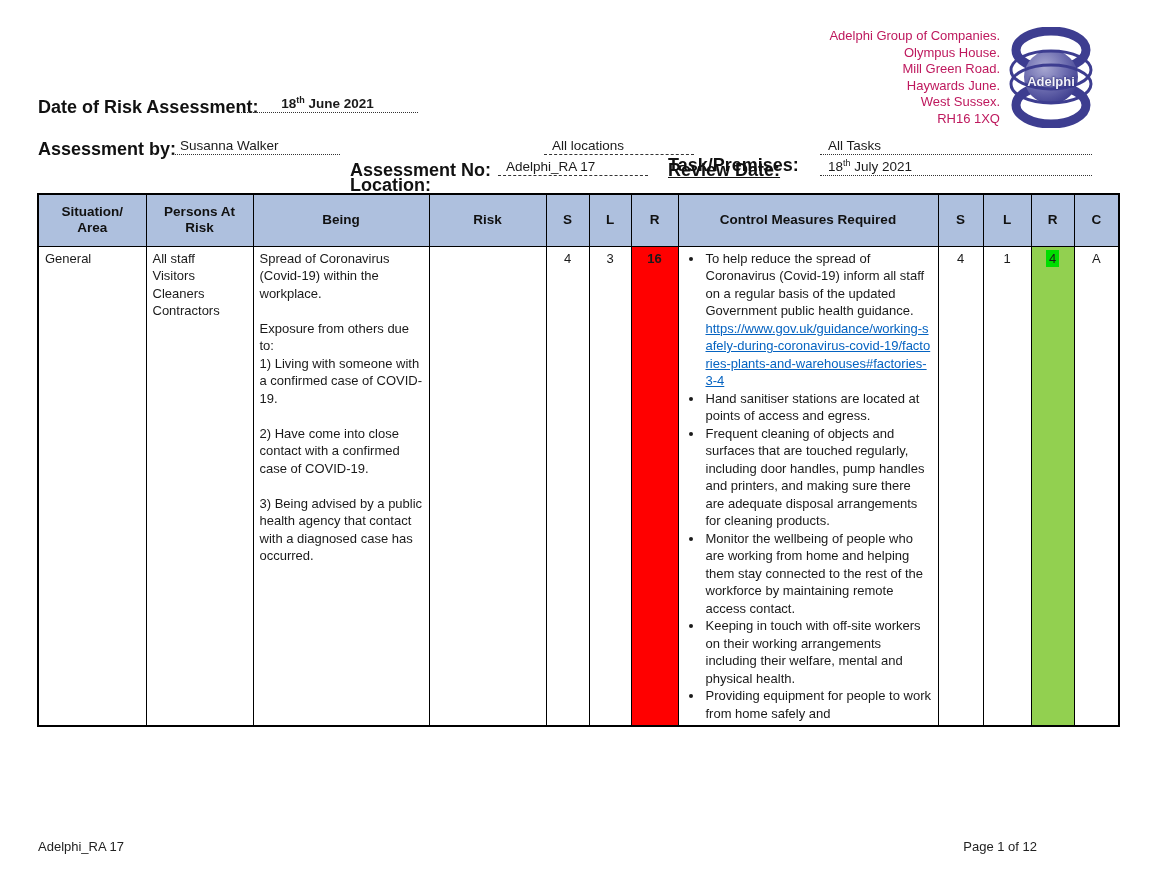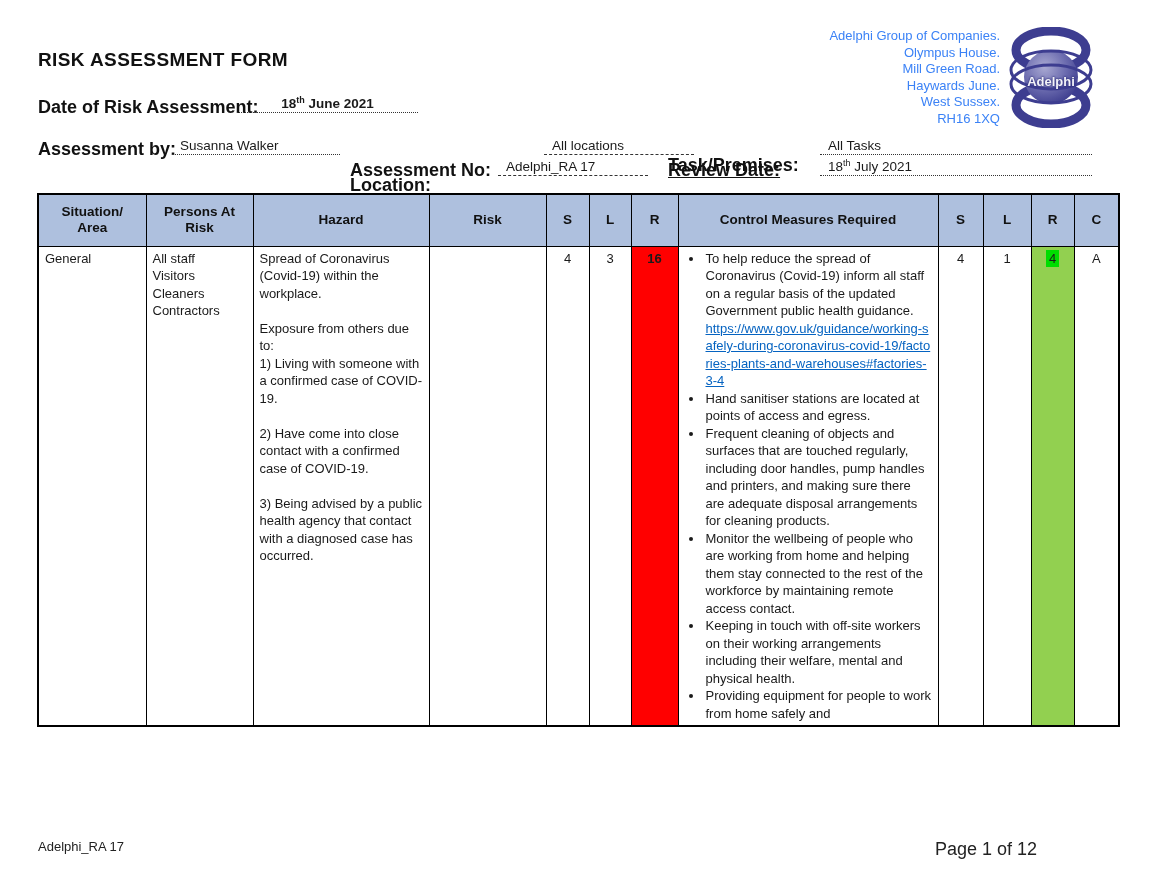--- a/index.html
+++ b/index.html
@@ -11,21 +11,21 @@
     --link-color:#0563c1;
     --border-color:#000000;
   }
   *{margin:0;padding:0;box-sizing:border-box;}
   html,body{background:#ffffff;}
   body{font-family:"Liberation Sans","DejaVu Sans",sans-serif;color:#1a1a1a;}
   .page{position:relative;width:1155px;height:894px;background:#fff;overflow:hidden;}
 
   
   .page-title{position:absolute;left:38px;top:49px;font-size:19px;font-weight:bold;letter-spacing:.4px;color:#111;}
-  .address{position:absolute;top:28px;right:155px;text-align:right;font-size:13px;line-height:16.5px;color:#3b82f6;}
+  .address{position:absolute;top:28px;right:155px;text-align:right;font-size:13px;line-height:16.5px;color:#be185d;}
   .logo{position:absolute;left:1008px;top:27px;width:86px;height:101px;}
   .logo svg{width:100%;height:100%;}
   .logo .logo-label{position:absolute;left:0;top:47px;width:100%;text-align:center;font-size:13px;font-weight:bold;color:#f2f2f8;text-shadow:0 0 2px #2e2e7a,0 0 2px #2e2e7a;}
 
   
   .field-label{position:absolute;font-size:18px;font-weight:bold;color:#111;white-space:nowrap;}
   .field-value{position:absolute;font-size:13.5px;color:#1a1a1a;white-space:nowrap;padding:0 0 1px 8px;}
   .u-dotted{border-bottom:1px dotted #333;}
   .u-dashed{border-bottom:1px dashed #333;}
   .center{text-align:center;padding-left:0;}
@@ -41,28 +41,27 @@
   td.risk-high{background:var(--risk-high-bg);color:var(--risk-high-text);font-weight:bold;}
   td.risk-low{background:var(--risk-low-bg);}
   .hl-green{display:inline-block;background:var(--risk-low-highlight);padding:0 3px;}
   td.controls{padding:3px 2px 3px 4px;}
   td.controls ul{list-style:disc outside;margin:0;padding-left:19px;}
   td.controls li{margin:0;padding-left:2px;}
   a.cm-link{color:var(--link-color);text-decoration:underline;word-break:break-all;cursor:pointer;}
 
   
   .footer-left{position:absolute;left:38px;top:839px;font-size:13px;color:#222;}
-  .footer-right{position:absolute;right:118px;top:839px;font-size:18px;color:#222;}
+  .footer-right{position:absolute;right:118px;top:839px;font-size:13px;color:#222;}
 </style>
 </head>
 <body>
 
 <div class="page">
 
-  <div class="page-title">RISK ASSESSMENT FORM</div>
 
   <div class="address">
     <div>Adelphi Group of Companies.</div>
     <div>Olympus House.</div>
     <div>Mill Green Road.</div>
     <div>Haywards June.</div>
     <div>West Sussex.</div>
     <div>RH16 1XQ</div>
   </div>
 
@@ -116,21 +115,21 @@
         <col style="width:48px">
         <col style="width:43px">
         <col style="width:45px">
     </colgroup>
     <thead>
       <tr>
         <th>Situation/
 Area</th>
         <th>Persons At
 Risk</th>
-        <th>Hazard</th>
+        <th>Being</th>
         <th>Risk</th>
         <th>S</th>
         <th>L</th>
         <th>R</th>
         <th>Control Measures Required</th>
         <th>S</th>
         <th>L</th>
         <th>R</th>
         <th>C</th>
       </tr>

